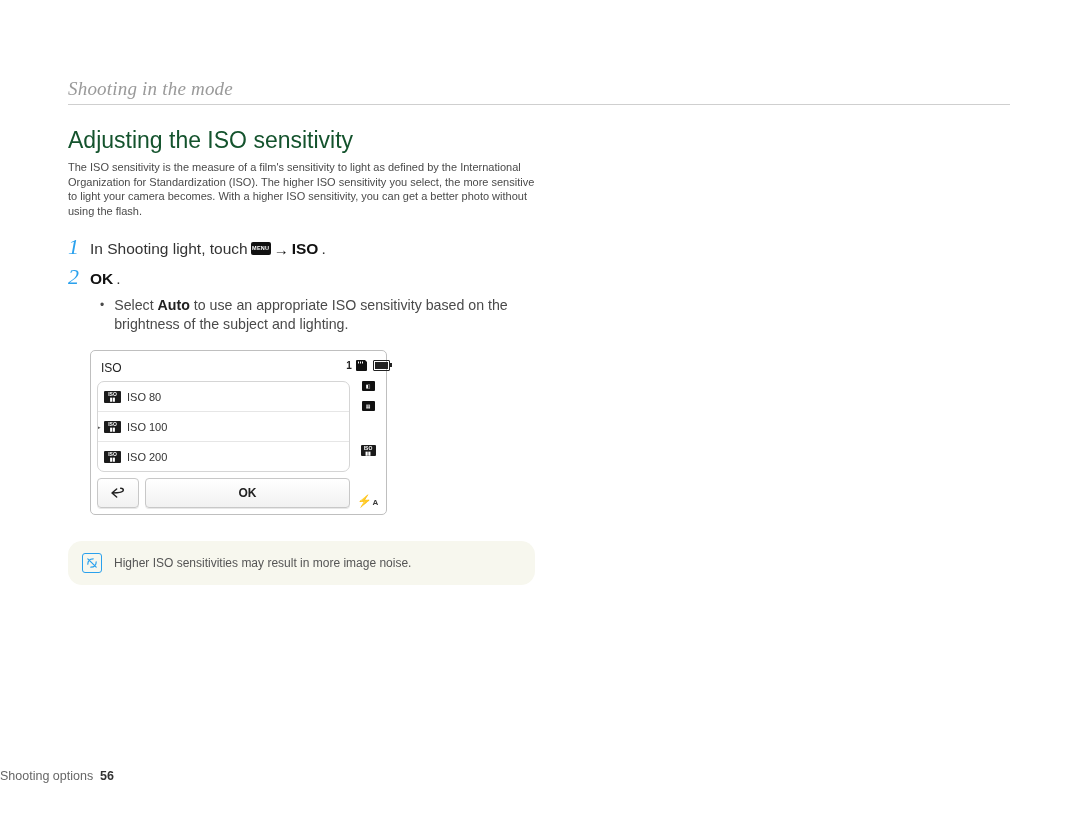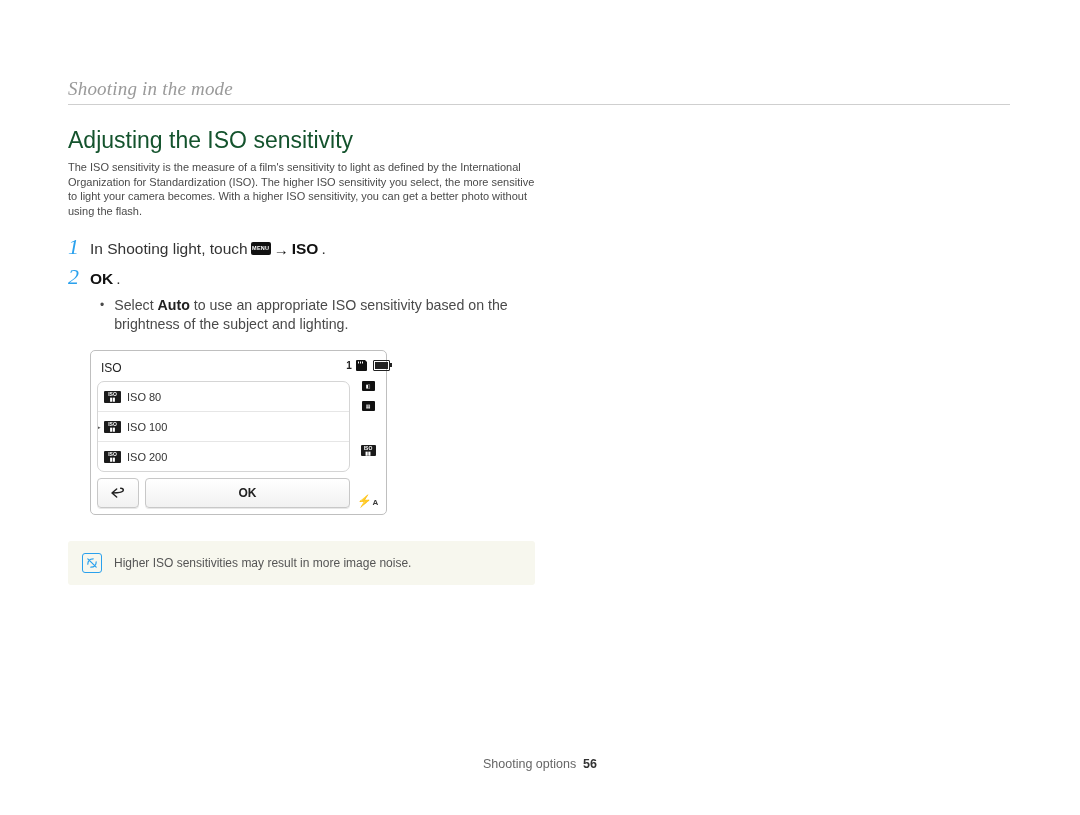--- a/index.html
+++ b/index.html
@@ -229,21 +229,21 @@
   .top-count { font-size:10px; font-weight:bold; color:#222;}
   .small-black-box {
     width:13px; height:10px; background:#111; border-radius:1px;
     display:flex;align-items:center;justify-content:center;color:#fff;font-size:5px;
   }
   .flash-ico { font-size:12px; font-weight:bold;}
   .spacer-grow { flex:1; }
   
   .note-box {
     background: #f7f7ee;
-    border-radius: 3px;
+    border-radius: 14px;
     padding: 12px 14px;
     display: flex;
     align-items: center;
     gap: 12px;
     min-height: 28px;
     width: 467px;
     box-sizing: border-box;
   }
   .note-icon {
     width: 18px;
@@ -255,24 +255,23 @@
     justify-content: center;
     flex-shrink: 0;
   }
   .note-icon svg { width: 12px; height: 12px; }
   .note-text {
     font-size: 12px;
     color: #555;
   }
   .footer {
     position: absolute;
-    bottom: 44px;
+    bottom: 32px;
     left: 0;
     right: 0;
-    text-align: center;
     font-size: 12.5px;
     color: #666;
   }
   .footer-num { font-weight: bold; color: #333; }
   .top-row { display:flex; gap:3px; align-items:center;}
 </style>
 </head>
 <body>
 
 <div class="page">

